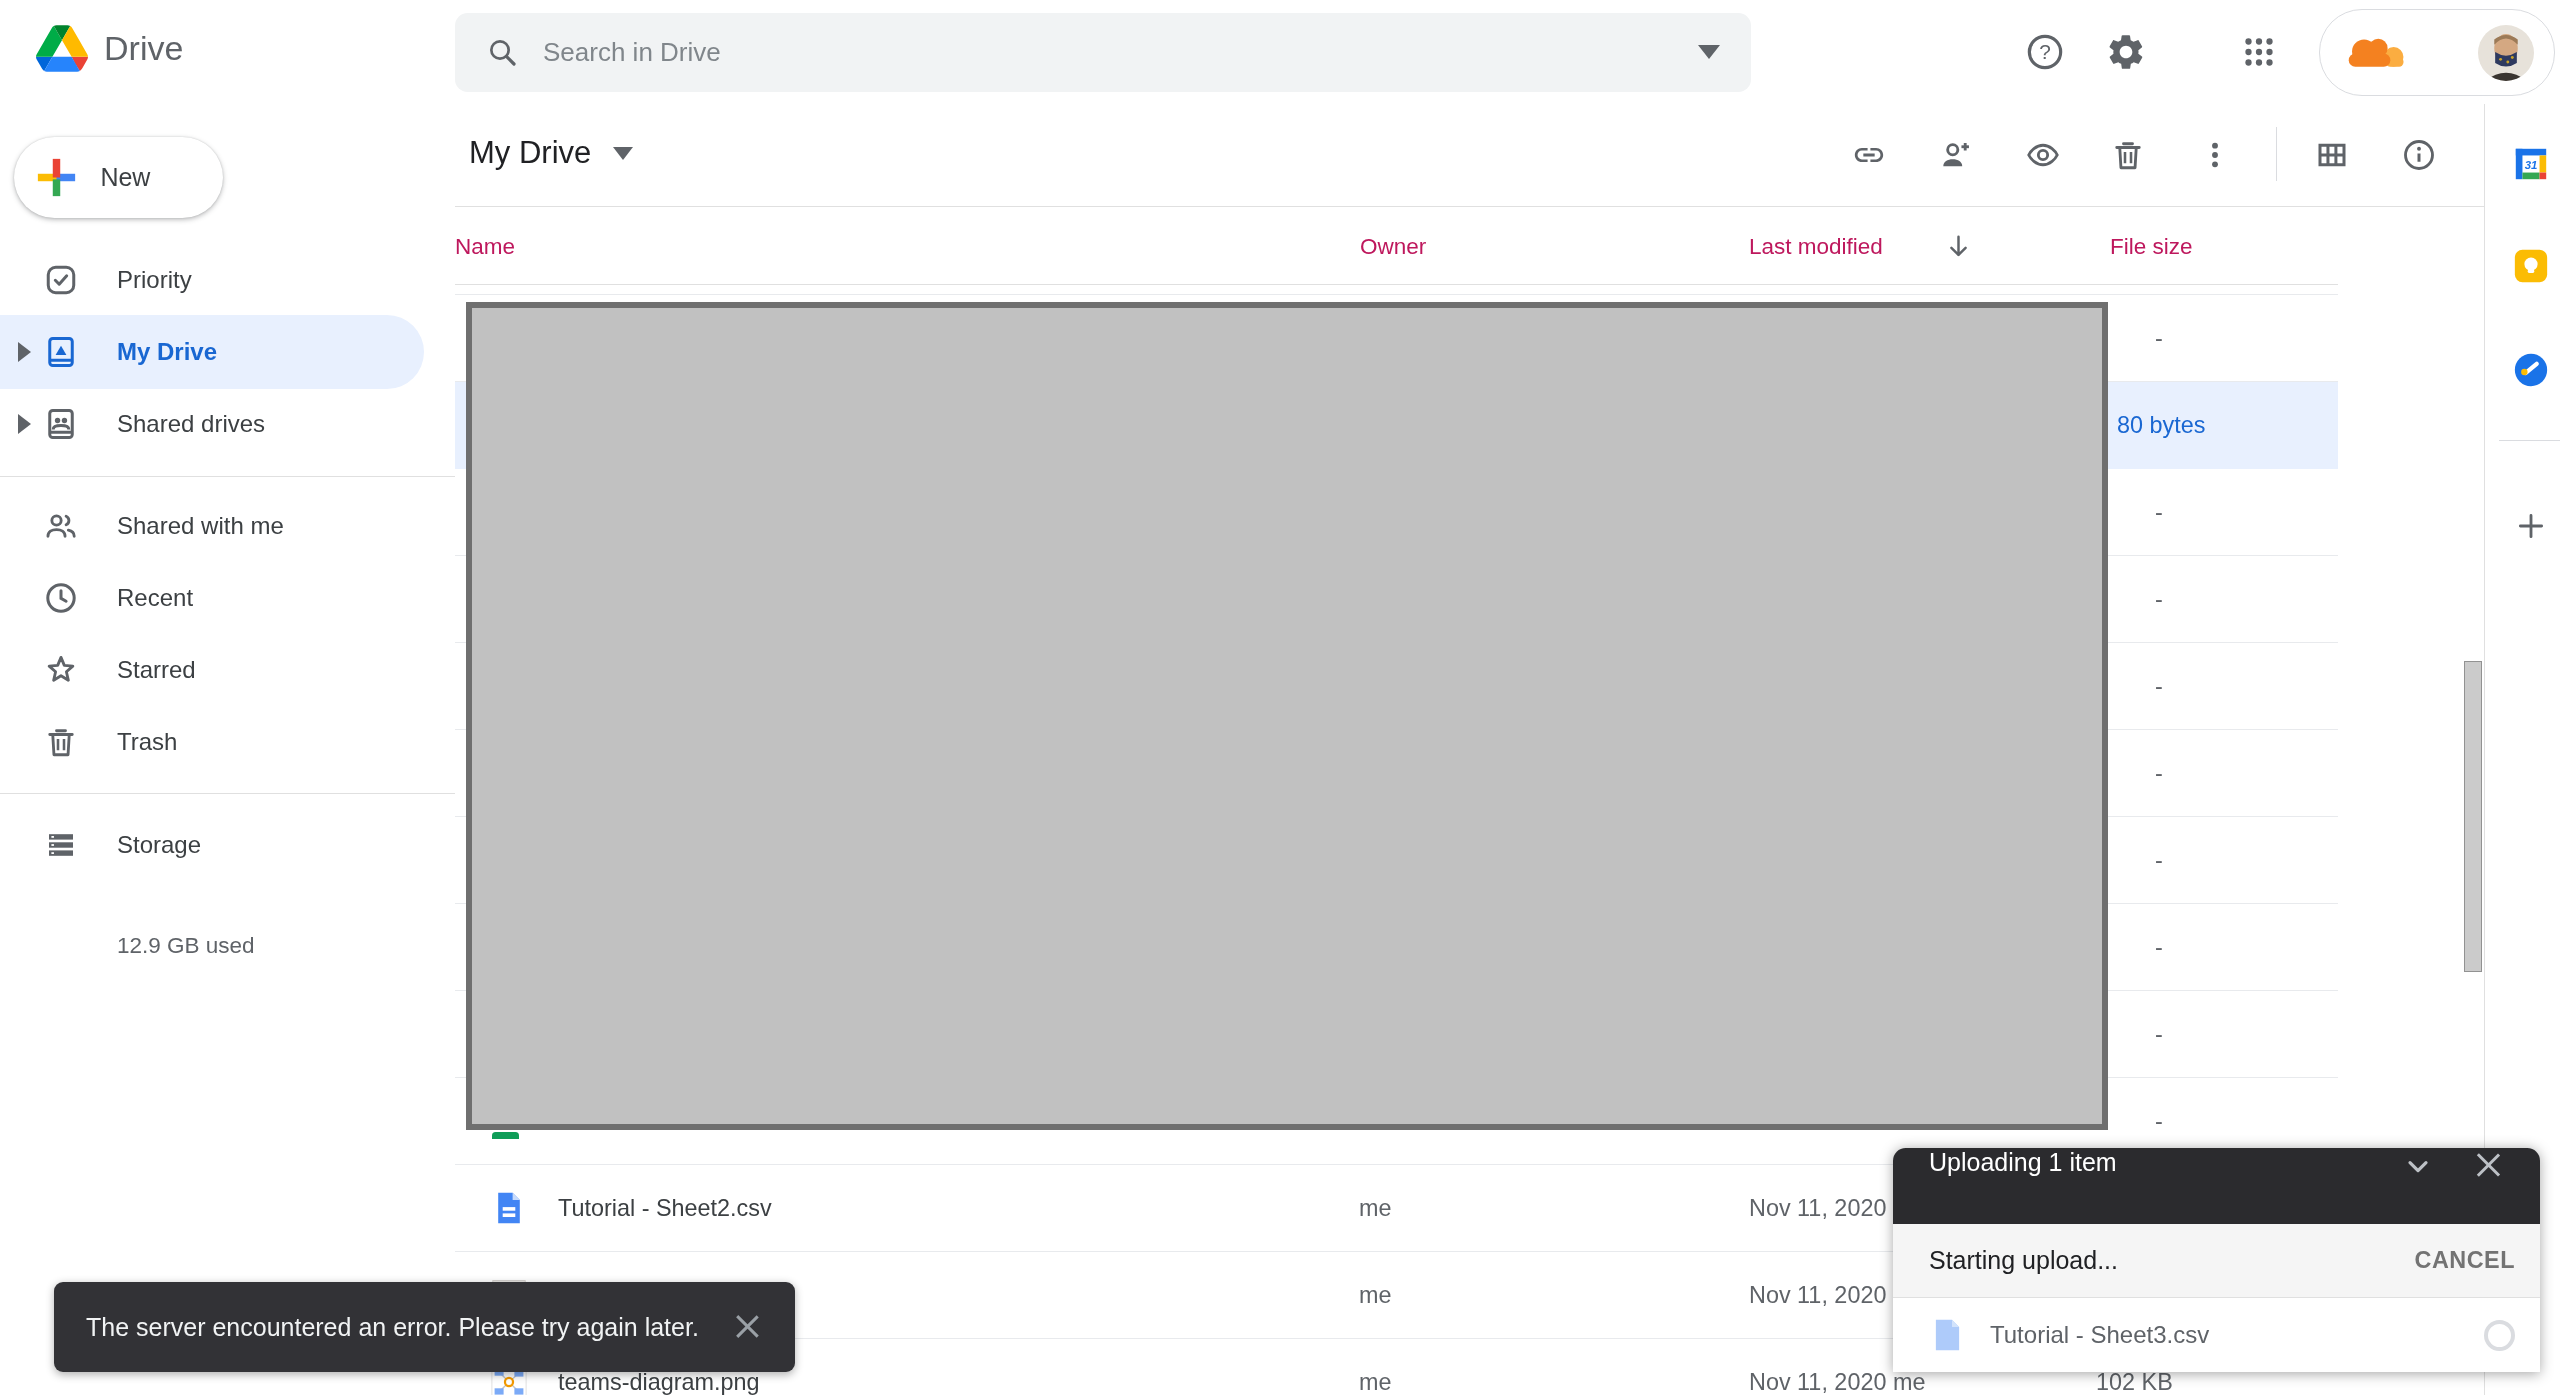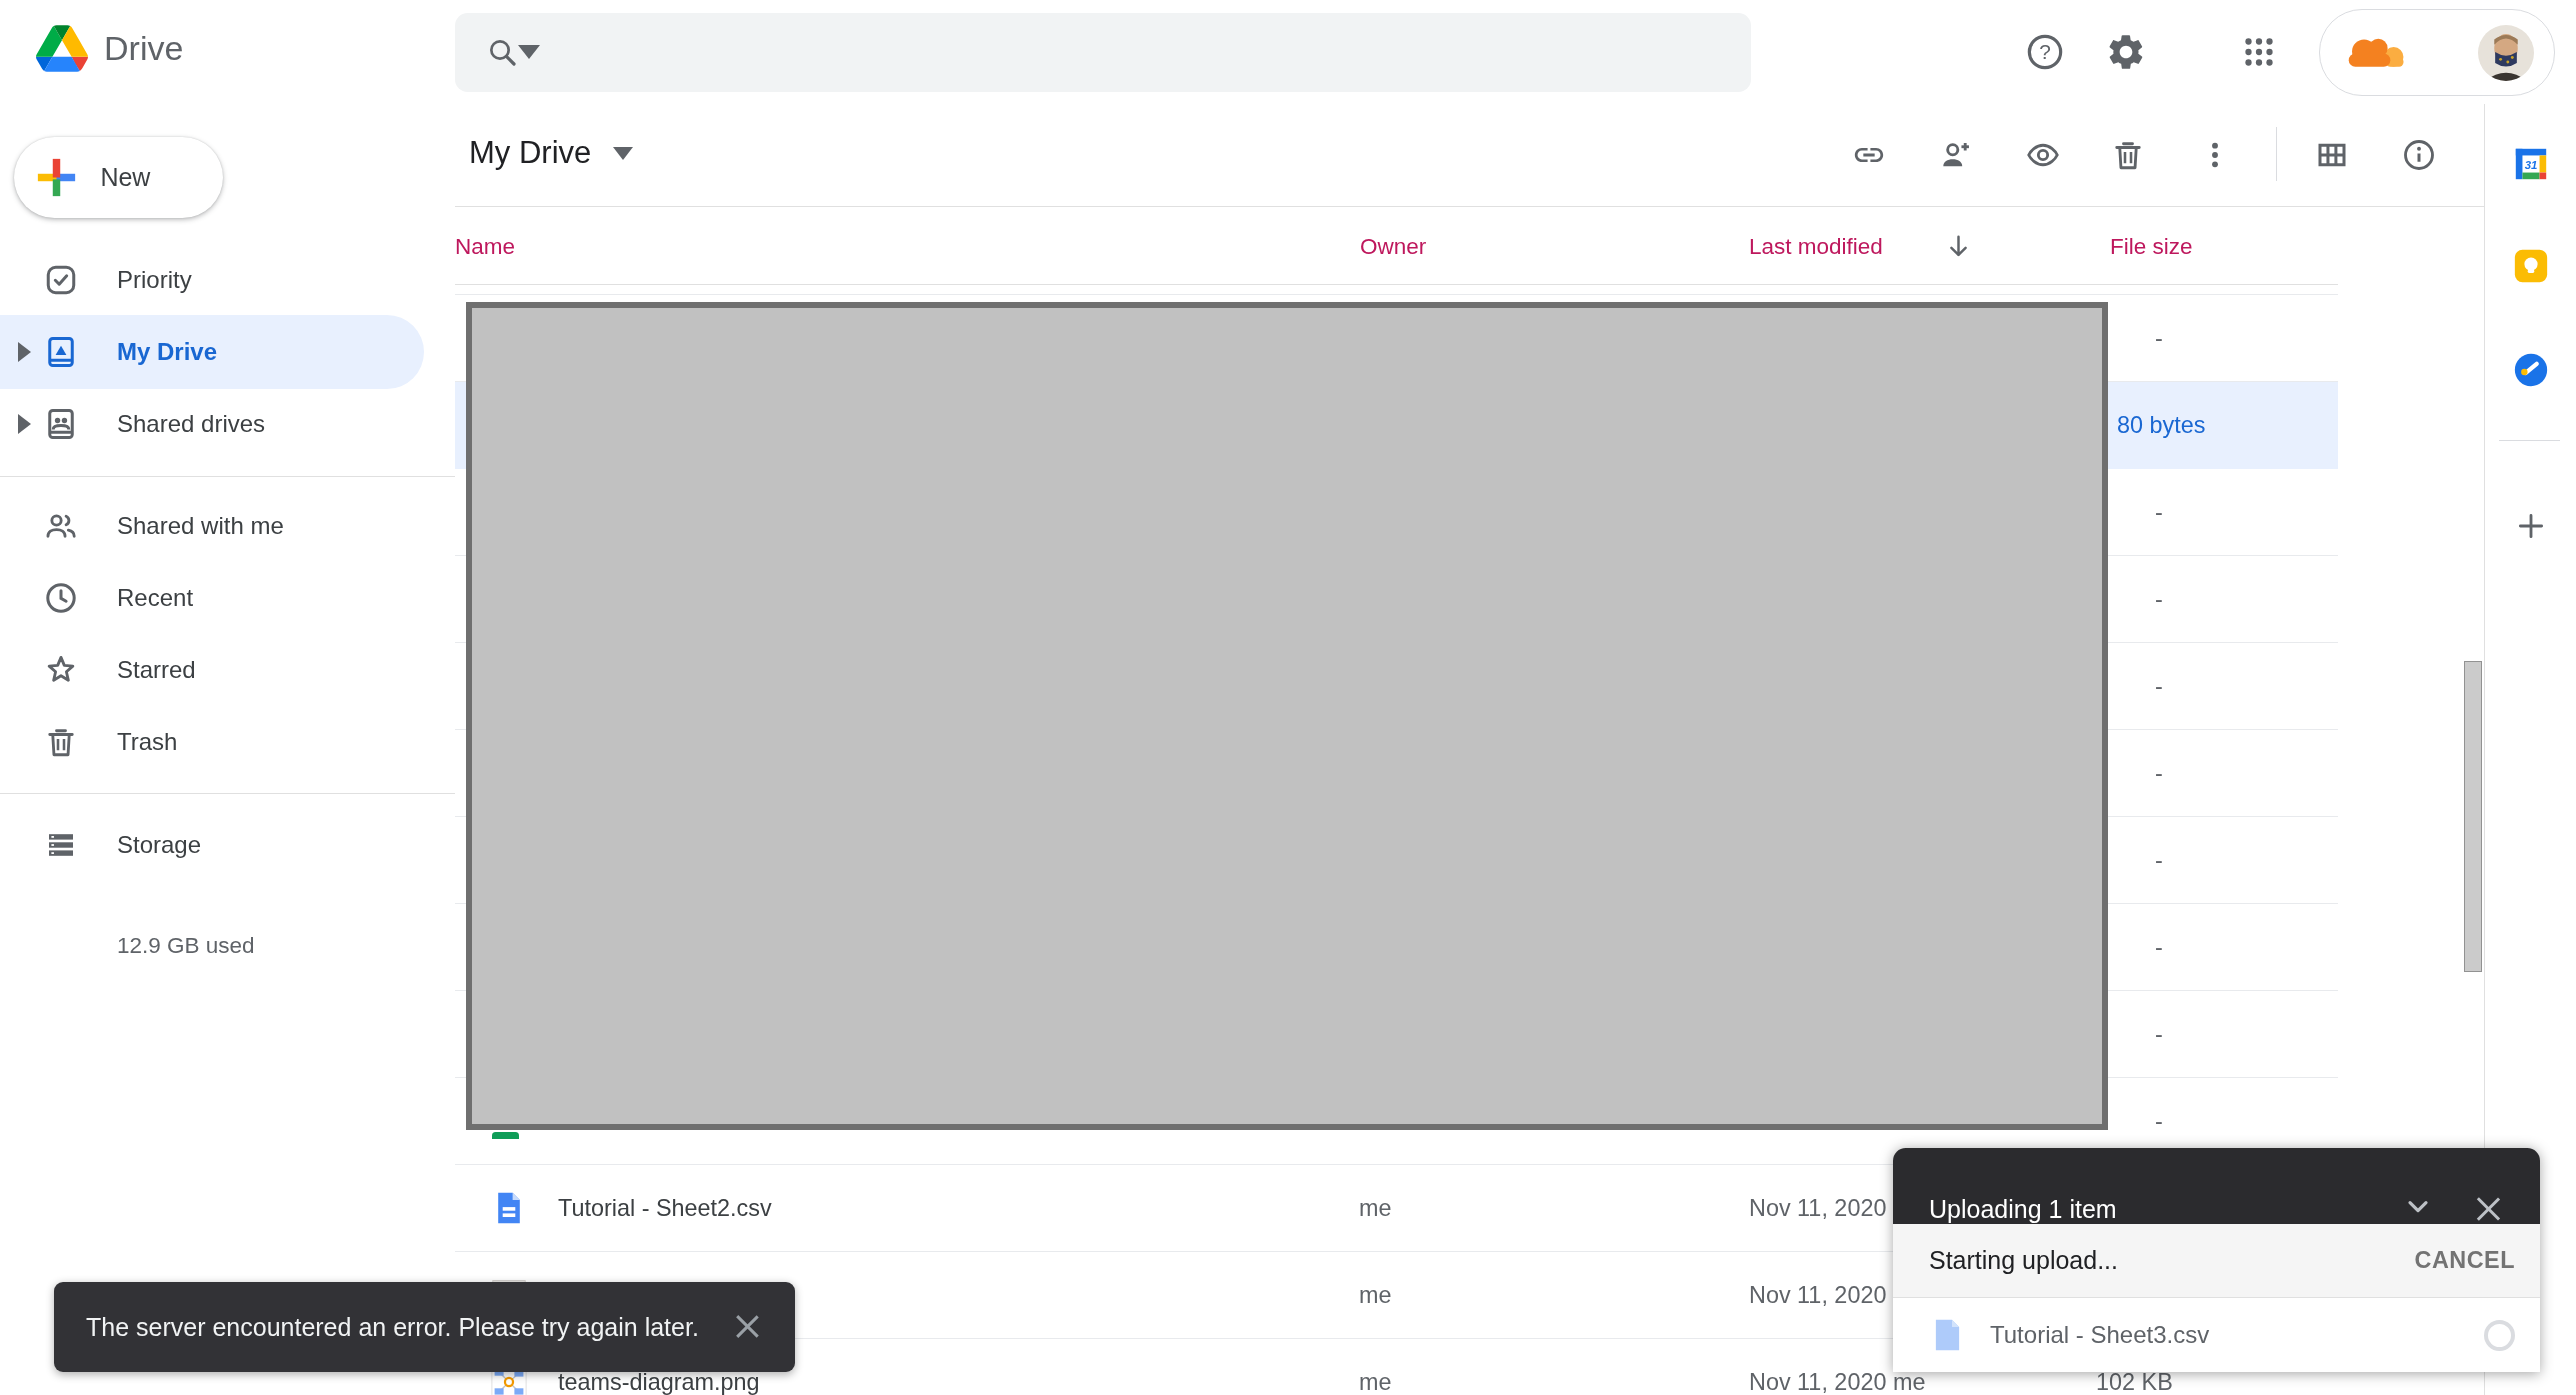--- a/index.html
+++ b/index.html
@@ -85,21 +85,21 @@
     left:54px; top:1282px; width:741px; height:90px; background:#323236; border-radius:9px;
     display:flex; align-items:center; padding:0 32px; z-index:30; box-shadow:0 2.7px 9px rgba(0,0,0,.3);
   }
   .toast-msg { font-size:25px; color:#f1f3f4; flex:1; }
   .toast-x { width:31px; height:31px; position:relative; cursor:pointer; margin-left:12.6px; }
   .toast-x::before, .toast-x::after { content:""; position:absolute; left:14.4px; top:0.9px; width:2.7px; height:29px; background:#9aa0a6; }
   .toast-x::before { transform:rotate(45deg); } .toast-x::after { transform:rotate(-45deg); }
 
   
   .upload { left:1893px; top:1148px; width:647px; height:224px; z-index:30; border-radius:12.6px 12.6px 0 0; overflow:hidden; box-shadow:0 1.8px 12.6px rgba(0,0,0,.35); }
-  .up-head { height:76px; background:#2b2b2e; display:flex; align-items:flex-end; padding:0 36px; }
+  .up-head { height:76px; background:#2b2b2e; display:flex; align-items:flex-start; padding:0 36px; }
   .up-title { color:#fff; font-size:25px; flex:1; }
   .up-chevron { width:36px; height:36px; margin-right:36px; cursor:pointer; display:flex; align-items:center; justify-content:center; }
   .up-x { width:32px; height:32px; position:relative; cursor:pointer; }
   .up-x::before, .up-x::after { content:""; position:absolute; left:15.3px; top:1.8px; width:2.7px; height:30px; background:#bdc1c6; }
   .up-x::before { transform:rotate(45deg); } .up-x::after { transform:rotate(-45deg); }
   .up-status { height:74px; background:#f5f5f5; border-bottom:0.9px solid #e0e0e0; display:flex; align-items:center; padding:0 25px 0 36px; }
   .up-status-text { font-size:25px; color:#202124; flex:1; }
   .up-cancel { font-size:23.4px; font-weight:bold; color:#737373; letter-spacing:0.5px; cursor:pointer; }
   .up-filerow { height:74px; background:#fff; display:flex; align-items:center; padding:0 25px 0 41px; }
   .up-fname { font-size:24px; color:#5f6368; margin-left:56px; flex:1; }
@@ -120,20 +120,21 @@
       <path d="m73.4 26.5-12.7-22c-.8-1.4-1.95-2.5-3.3-3.3l-13.75 23.8 16.15 28h27.45c0-1.55-.4-3.1-1.2-4.5z" fill="#ffba00"></path>
     </svg>
     <span class="logo-text">Drive</span>
   </div>
 
   <div class="abs searchbar">
     <svg width="32" height="32" viewBox="0 0 24 24">
       <circle cx="10.5" cy="10.5" r="6.5" fill="none" stroke="#5f6368" stroke-width="2"></circle>
       <line x1="15.3" y1="15.3" x2="21" y2="21" stroke="#5f6368" stroke-width="2.4" stroke-linecap="round"></line>
     </svg>
+    <input type="text" placeholder="Search in Drive" style="">
     <span class="search-caret"></span>
   </div>
 
   <div class="abs topicon" style="left:2025px">
     <svg width="40" height="40" viewBox="0 0 24 24">
       <circle cx="12" cy="12" r="9.4" fill="none" stroke="#5f6368" stroke-width="1.9"></circle>
       <text x="12" y="16.4" font-size="12.5" font-family="Liberation Sans, sans-serif" fill="#5f6368" text-anchor="middle">?</text>
     </svg>
   </div>
   <div class="abs topicon" style="left:2106px">

